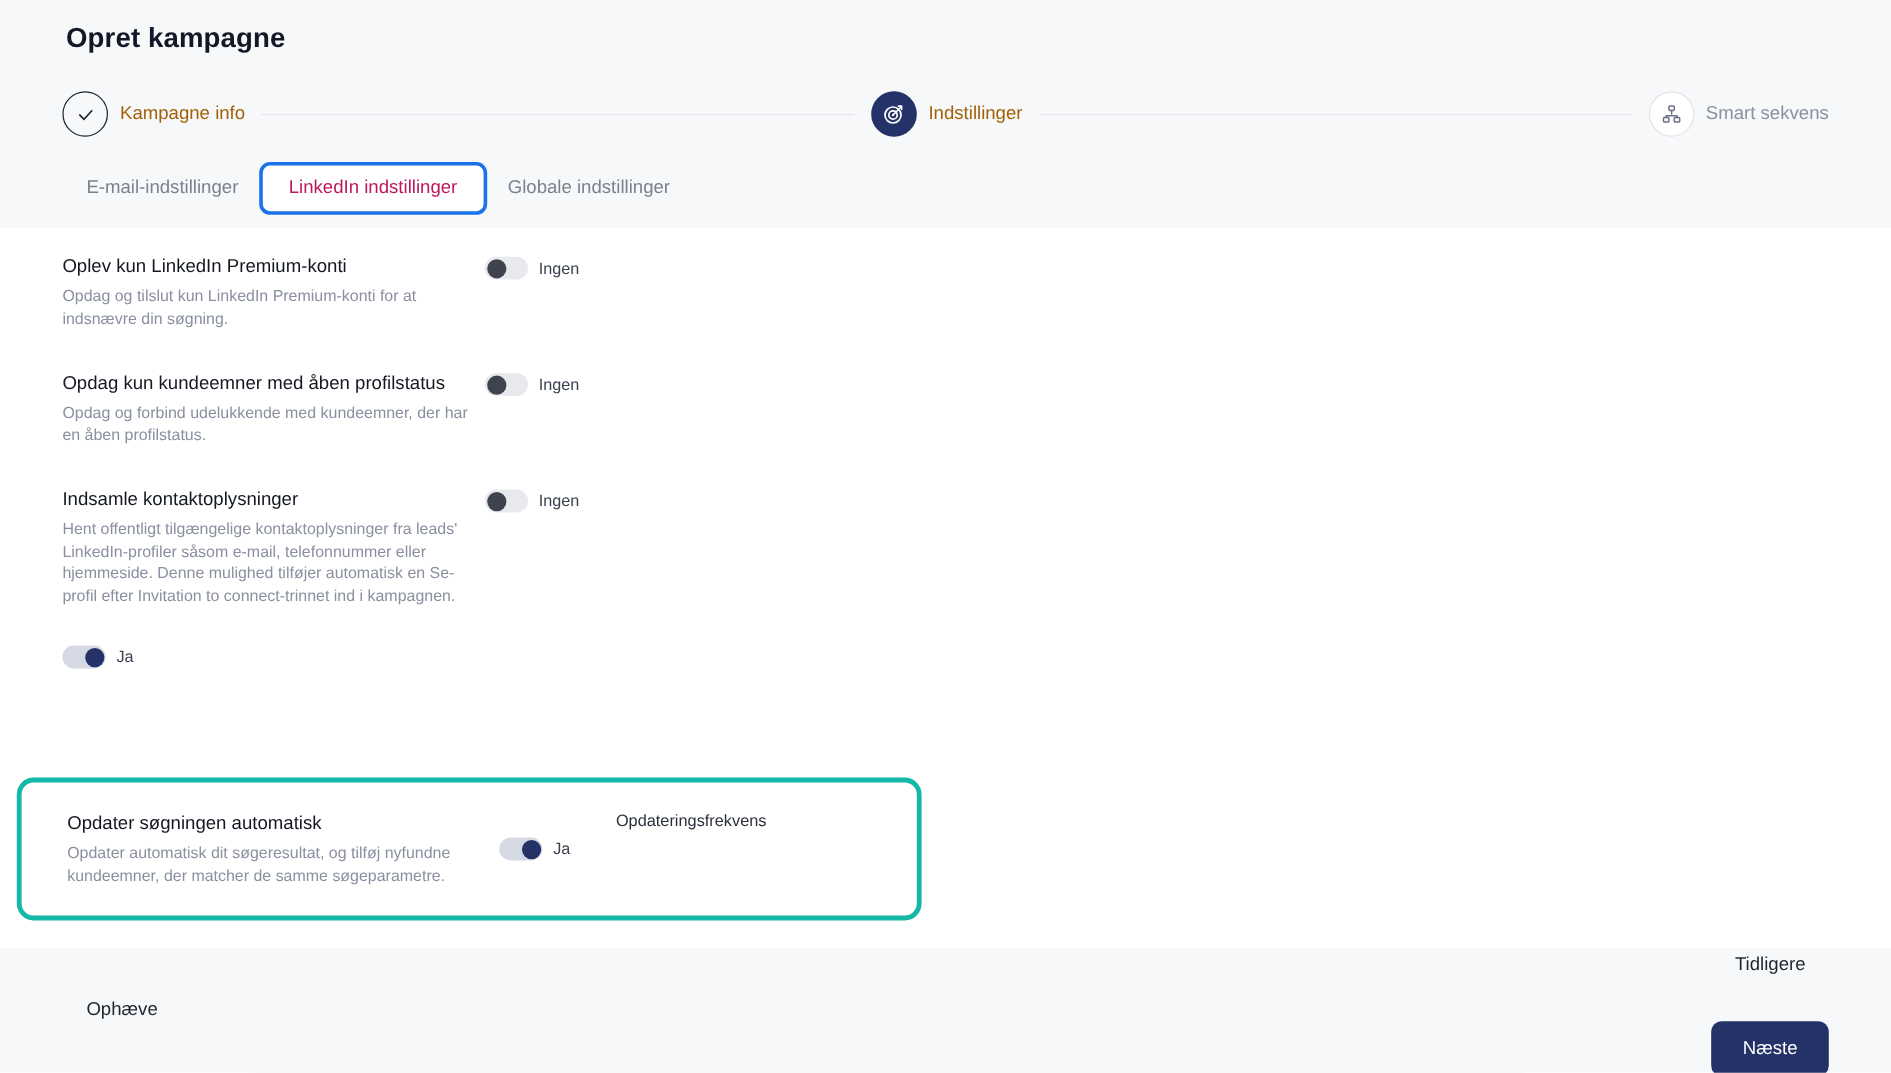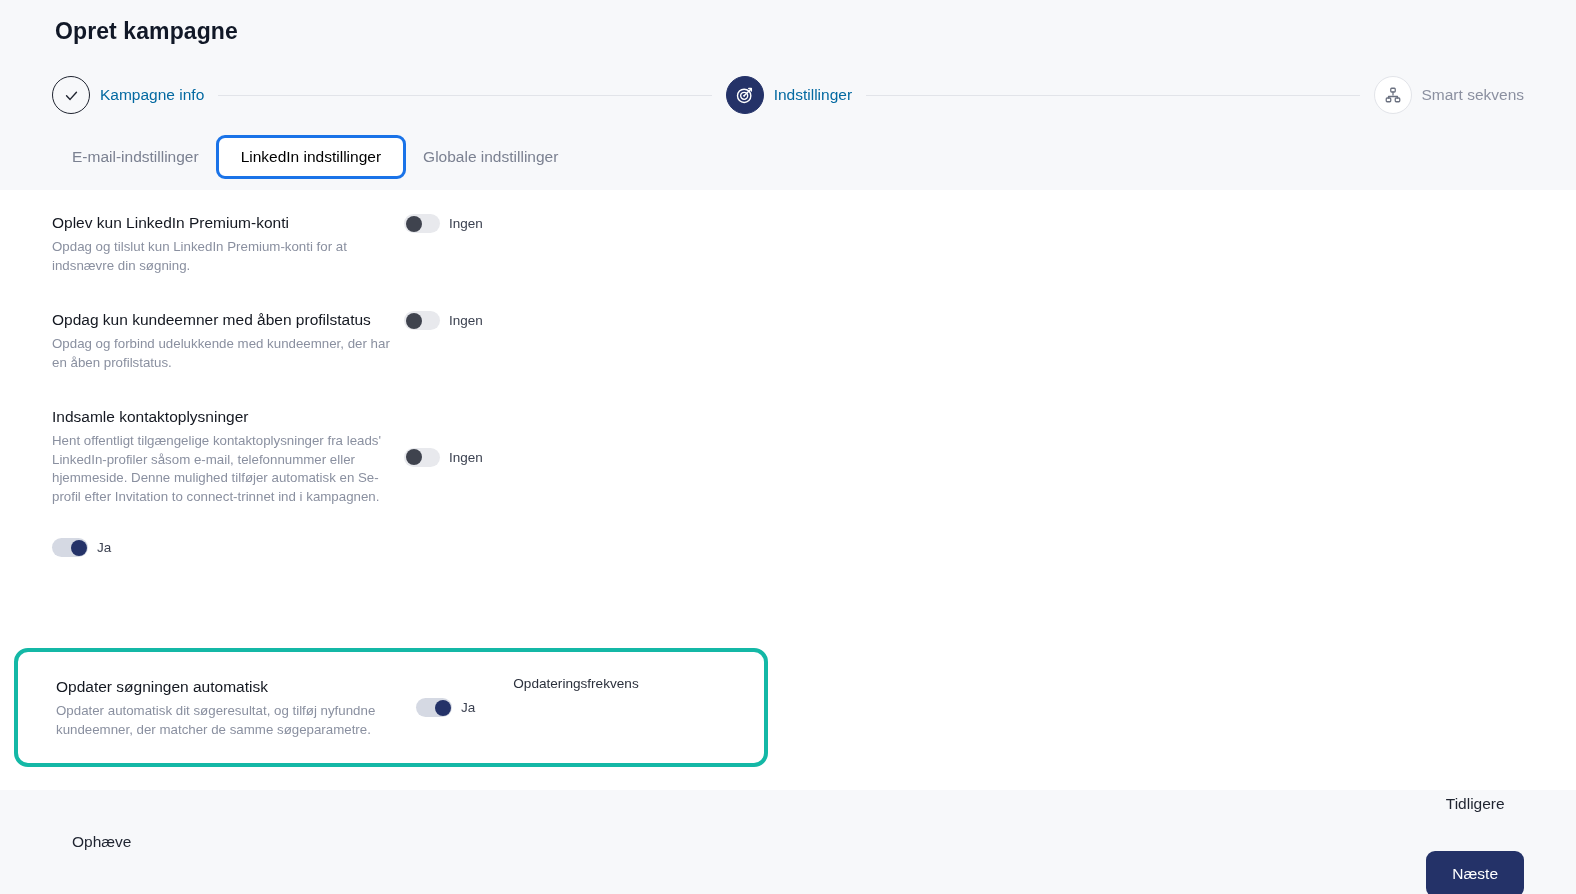--- a/index.html
+++ b/index.html
@@ -69,21 +69,21 @@
   .step-circle.current {
     background: #243268;
     border: 1.5px solid #243268;
   }
   .step-circle.pending {
     border: 1.5px solid #e2e4e9;
     background: #ffffff;
   }
   .step-label {
     font-size: 15.5px;
-    color: #0369a1;
+    color: #a16207;
     white-space: nowrap;
   }
   .step-label.pending { color: #8b90a0; }
   .step-line {
     flex: 1 1 auto;
     height: 1px;
     background: #e2e4e9;
     margin: 0 14px;
   }
 
@@ -100,21 +100,21 @@
     font-size: 15.5px;
     color: #7b8191;
     padding: 10px 14px;
     border-radius: 9px;
     border: 3px solid transparent;
     background: transparent;
     white-space: nowrap;
     cursor: pointer;
   }
   .tab.active {
-    color: #000000;
+    color: #be185d;
     border-color: #1a73e8;
     background: #ffffff;
     padding: 10px 22px;
   }
 
   
   .content {
     flex: 1 1 auto;
     background: #ffffff;
     position: relative;
@@ -367,21 +367,21 @@
           <p class="setting-desc">Opdag og forbind udelukkende med kundeemner, der har en åben profilstatus.</p>
         </div>
         <div class="setting-control">
           <div class="toggle off">
             <div class="knob"></div>
           </div>
           <span class="toggle-label">Ingen</span>
         </div>
       </div>
 
-      <div class="setting-row" style="padding-top:26px;align-items:center;">
+      <div class="setting-row" style="padding-top:26px;">
         <div class="setting-text">
           <p class="setting-title">Indsamle kontaktoplysninger</p>
           <p class="setting-desc">Hent offentligt tilgængelige kontaktoplysninger fra leads' LinkedIn-profiler såsom e-mail, telefonnummer eller hjemmeside. Denne mulighed tilføjer automatisk en Se-profil efter Invitation to connect-trinnet ind i kampagnen.</p>
         </div>
         <div class="setting-control">
           <div class="toggle off">
             <div class="knob"></div>
           </div>
           <span class="toggle-label">Ingen</span>
         </div>

